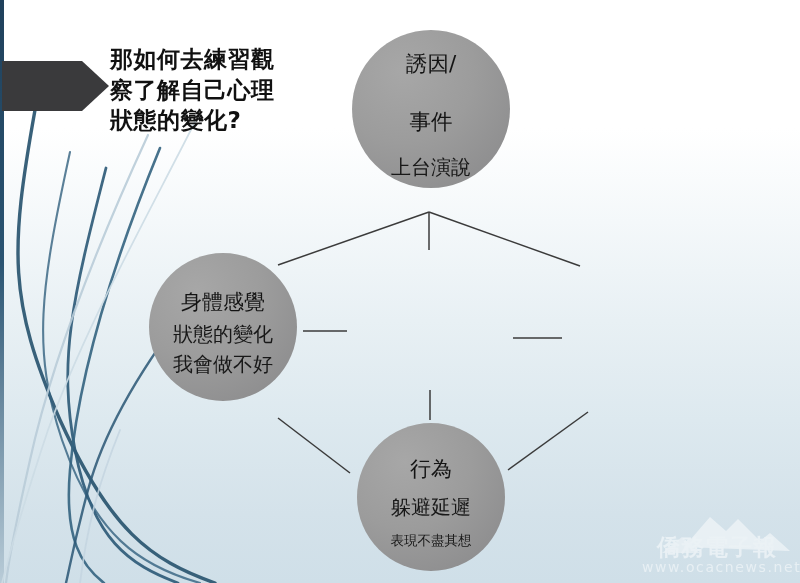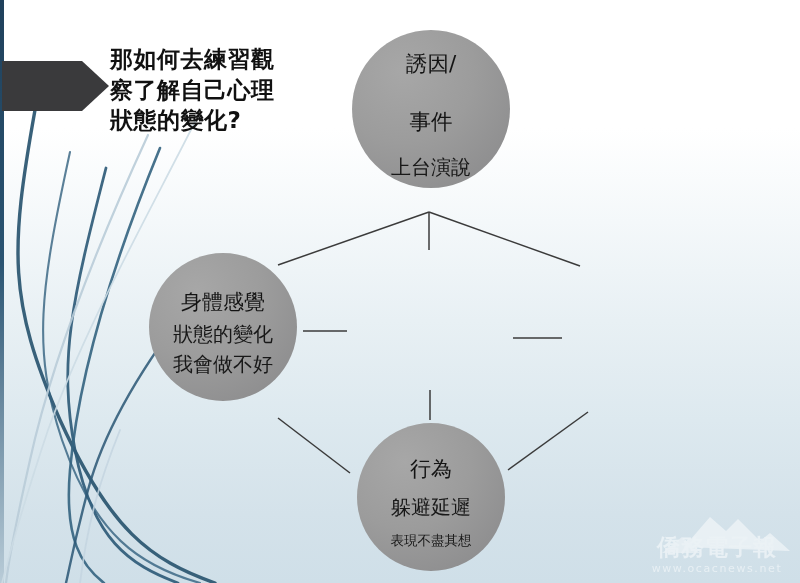--- a/index.html
+++ b/index.html
@@ -143,21 +143,21 @@
     color: rgba(255,255,255,0.92);
     letter-spacing: 1px;
     white-space: nowrap;
   }
   .wm-url {
     position: absolute;
     left: 0;
     bottom: 2px;
     width: 150px;
     text-align: center;
-    font-size: 11px;
+    font-size: 14px;
     color: rgba(255,255,255,0.9);
     letter-spacing: 1.6px;
     white-space: nowrap;
   }
 </style>
 </head>
 <body>
 
 <div id="slide">
 

